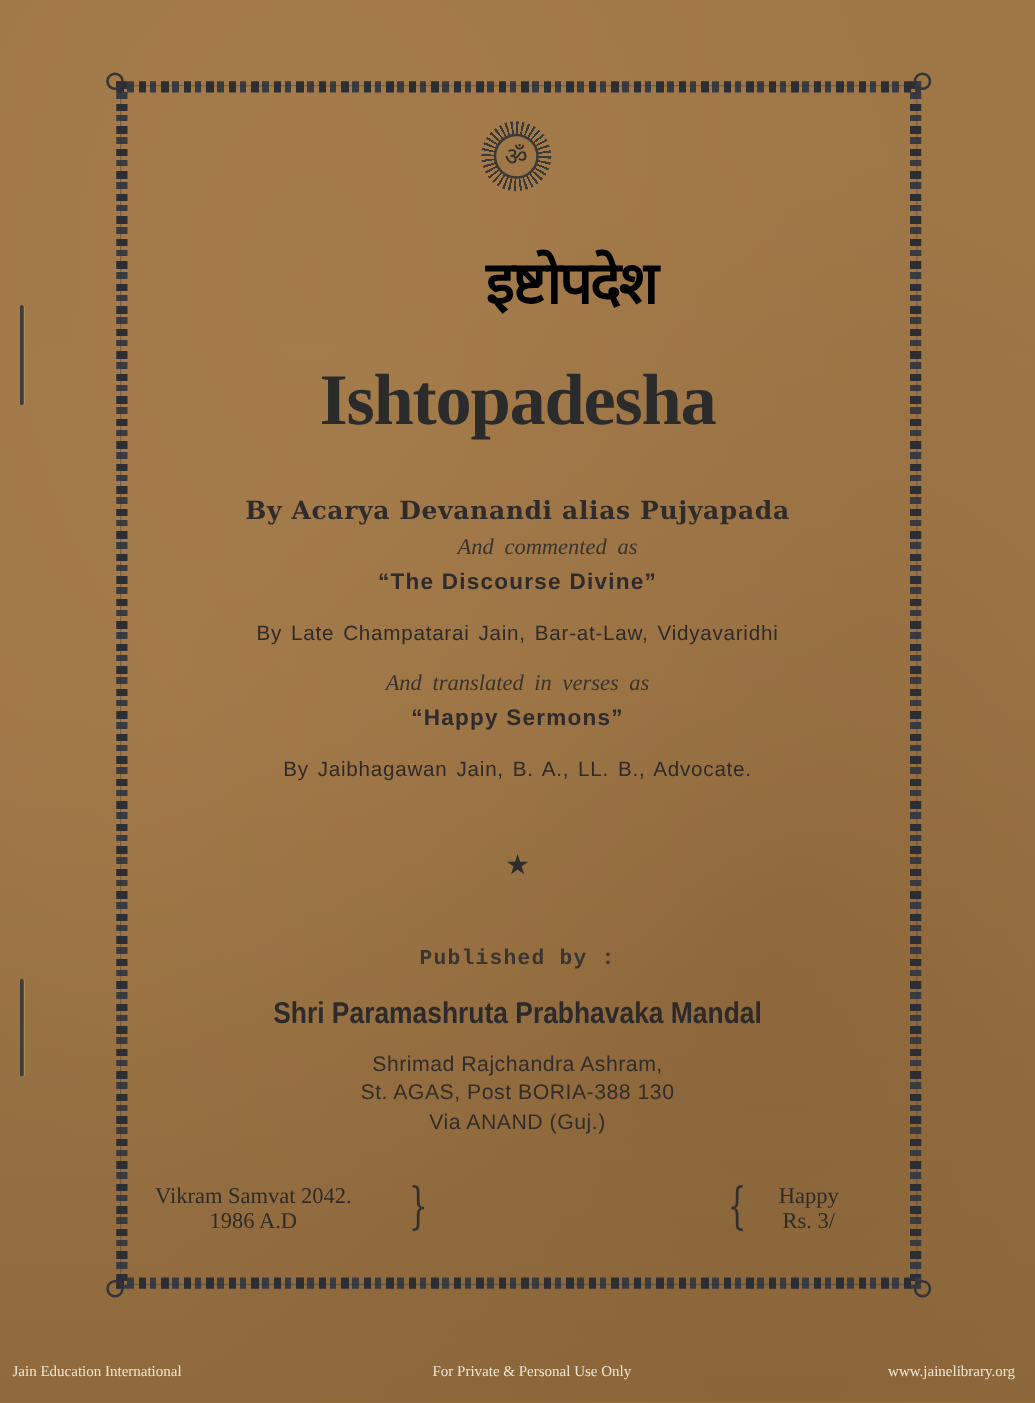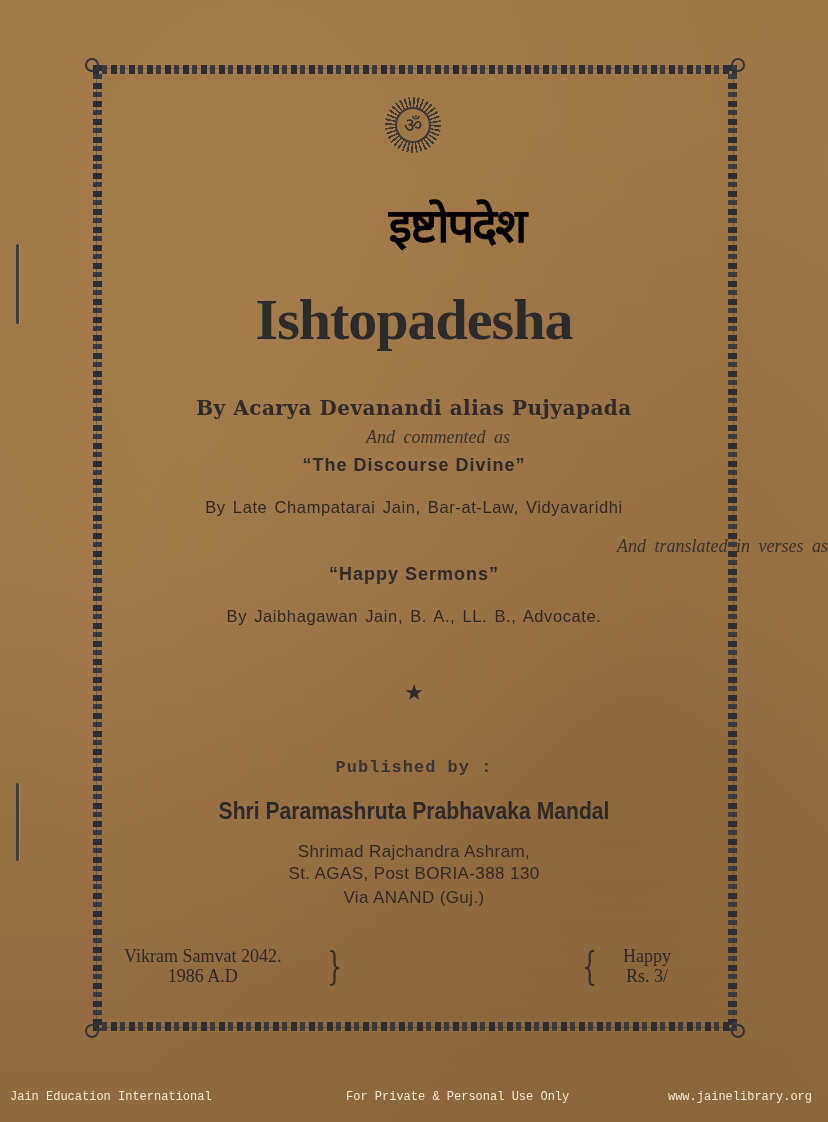--- a/index.html
+++ b/index.html
@@ -46,21 +46,21 @@
   .italic-line { font-family:"Liberation Serif", serif; font-style:italic; font-size:18px; color:#3a342e; word-spacing:4px; }
   .big-quote { font-family:"Liberation Sans", sans-serif; font-size:18px; font-weight:bold; color:#2e2b2d; letter-spacing:1px; }
   .by-line { font-family:"Liberation Sans", sans-serif; font-size:16.5px; color:#2f2b29; letter-spacing:0.6px; word-spacing:2px; }
   .star { top:680px; font-size:22px; color:#2e2c2e; font-family:"DejaVu Sans", sans-serif; }
   .pub-label { top:758px; font-family:"Liberation Mono", monospace; font-size:17px; font-weight:bold; color:#3a3530; letter-spacing:1px; }
   .publisher { top:797px; font-family:"Liberation Sans", sans-serif; font-size:24px; font-weight:bold; color:#2d2a2b; transform:scaleX(0.88); }
   .addr { font-family:"Liberation Sans", sans-serif; font-size:17px; color:#322d29; letter-spacing:0.4px; }
   .date-block { position:absolute; left:124px; top:946px; text-align:center; font-family:"Liberation Serif", serif; font-size:18px; color:#2f2b29; line-height:20px; }
   .brace { position:absolute; font-family:"DejaVu Serif", serif; font-size:40px; color:#35302b; line-height:40px; transform:scaleX(0.6); }
   .price-block { position:absolute; left:612px; top:946px; text-align:center; font-family:"Liberation Serif", serif; font-size:18px; color:#2f2b29; line-height:20px; width:70px; }
-  .footer { position:absolute; top:1090px; font-family:Liberation Mono, monospace; font-size:12px; color:#f2e6d2; }
+  .footer { position:absolute; top:1090px; font-family:Liberation Serif, serif; font-size:12px; color:#f2e6d2; }
 </style>
 </head>
 <body>
 
 <div>
   <div class="staple" style="top:244px;height:80px;"></div>
   <div class="staple" style="top:783px;height:78px;"></div>
 
   <div class="border-outer"></div>
   <div class="border-inner"></div>
@@ -74,21 +74,21 @@
   </div>
 
   <div class="center devanagari">इष्टोपदेश</div>
   <div class="center title">Ishtopadesha</div>
 
   <div class="center author">By Acarya Devanandi alias Pujyapada</div>
   <div class="center italic-line" style="top:427px;padding-left:24px;">And commented as</div>
   <div class="center big-quote" style="top:455px;">“The Discourse Divine”</div>
   <div class="center by-line" style="top:498px;">By Late Champatarai Jain, Bar-at-Law, Vidyavaridhi</div>
 
-  <div class="center italic-line" style="top:536px;text-align:right;">And translated in verses as</div>
+  <div class="center italic-line" style="top:536px;">And translated in verses as</div>
   <div class="center big-quote" style="top:564px;">“Happy Sermons”</div>
   <div class="center by-line" style="top:607px;">By Jaibhagawan Jain, B. A., LL. B., Advocate.</div>
 
   <div class="center star">★</div>
 
   <div class="center pub-label">Published by :</div>
   <div class="center publisher">Shri Paramashruta Prabhavaka Mandal</div>
   <div class="center addr" style="top:842px;">Shrimad Rajchandra Ashram,</div>
   <div class="center addr" style="top:864px;">St. AGAS, Post  BORIA-388 130</div>
   <div class="center addr" style="top:888px;">Via ANAND (Guj.)</div>

